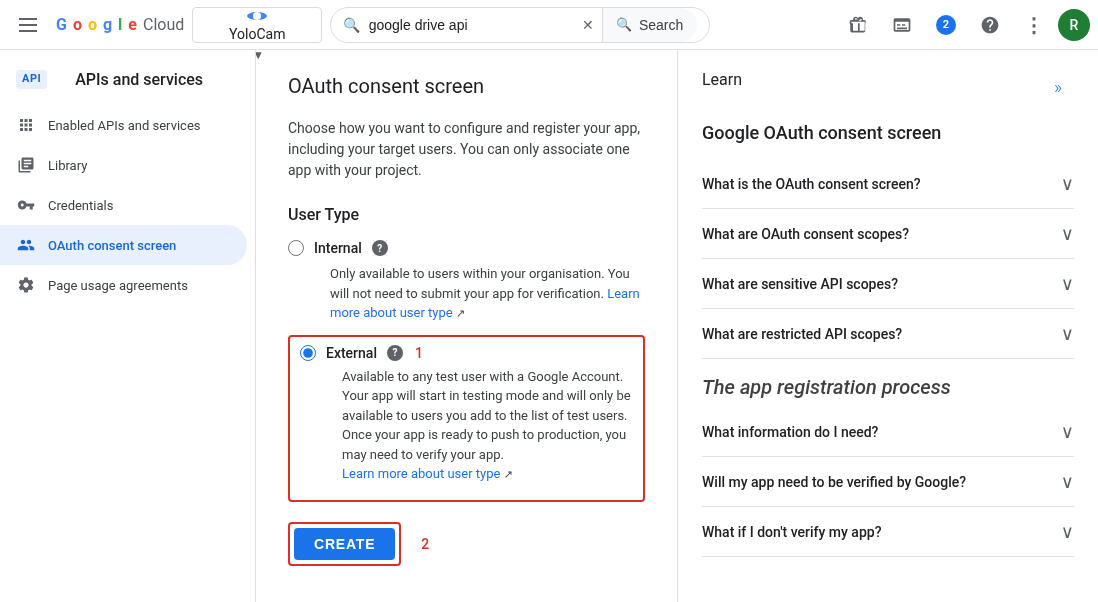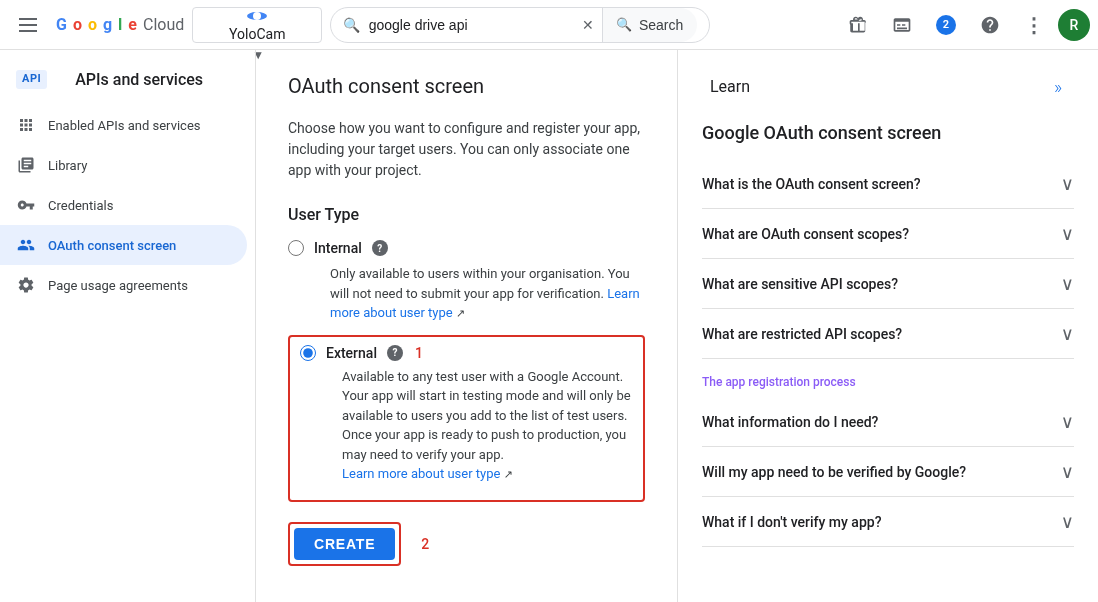--- a/index.html
+++ b/index.html
@@ -182,42 +182,42 @@
     }
 
     
     .learn-panel {
       width: 420px;
       padding: 20px 24px;
       flex-shrink: 0;
       overflow-y: auto;
     }
     .learn-header {
-      display: flex; align-items: center; justify-content: space-between;
+      display: flex; align-items: flex-start; justify-content: space-between;
       margin-bottom: 20px;
-      margin-left: 8px;
     }
     .learn-title { font-size: 16px; font-weight: 400; color: #202124; }
     .collapse-btn {
       width: 32px; height: 32px; display: flex; align-items: center; justify-content: center;
       cursor: pointer; color: #1a73e8; font-size: 18px; font-weight: 300;
     }
     .learn-section-title {
       font-size: 18px; font-weight: 500; color: #202124; margin-bottom: 16px;
     }
     .faq-item {
       border-bottom: 1px solid #e0e0e0; padding: 14px 0;
       display: flex; align-items: center; justify-content: space-between;
       cursor: pointer;
     }
     .faq-question { font-size: 14px; font-weight: 500; color: #202124; flex: 1; padding-right: 8px; }
     .faq-chevron { color: #5f6368; font-size: 18px; }
     .faq-section-divider {
-      font-size: 12px; font-weight: 500; color: #8b5cf6;
+      font-size: 20px; font-weight: 500; color: #404040;
       padding: 16px 0 8px;
+      font-style: italic;
     }
   </style>
 </head>
 <body>
 
 <div class="topbar">
   <div class="topbar-menu-icon">
     <div class="hamburger">
       <span></span>
         <span></span>

